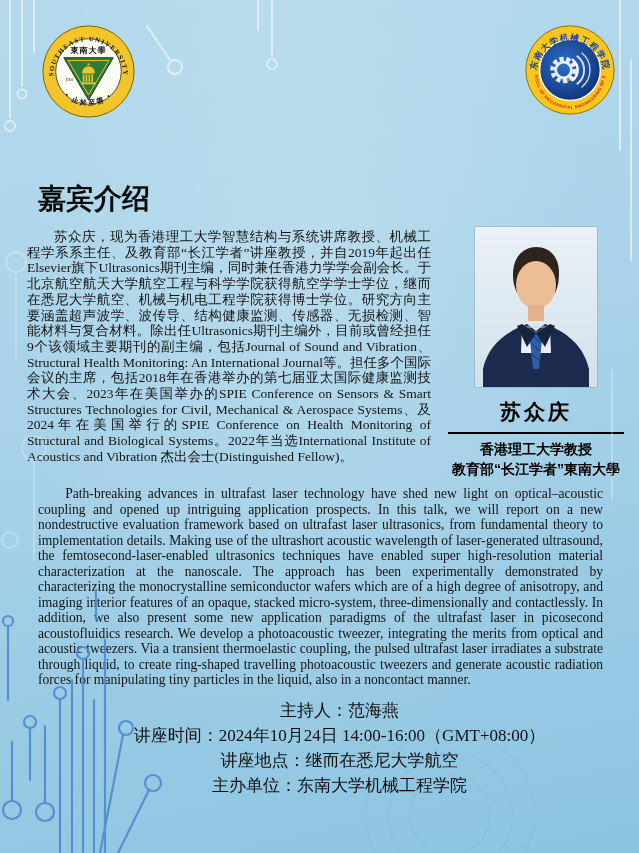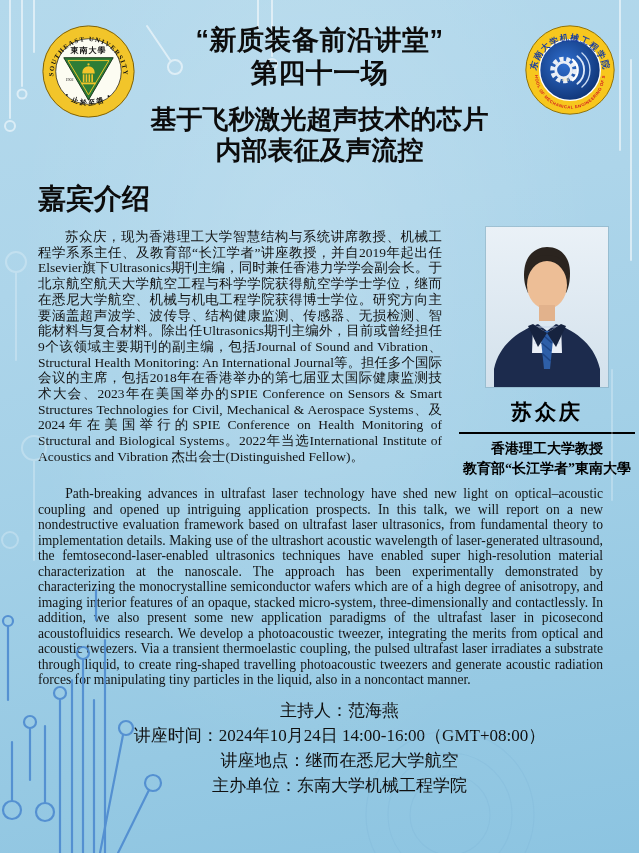--- a/index.html
+++ b/index.html
@@ -18,24 +18,24 @@
   .seal{position:absolute;top:24px;}
   .seal.left{left:41px;width:95px;height:95px;}
   .seal.right{left:524px;width:92px;height:92px;}
   .hdr-titles{text-align:center;font-family:"Liberation Sans", sans-serif;font-weight:900;color:#0c0c0c;}
   .series,.session{font-size:27px;line-height:33px;letter-spacing:.5px;}
   .lecture{margin-top:14px;font-size:26px;line-height:31px;}
 
   
   .sec-head-cn{font-family:"Liberation Sans", sans-serif;font-size:28px;line-height:33px;
     font-weight:900;margin:15px 0 12px 38px;color:#0c0c0c;}
-  .guest-row{display:flex;margin:8px 26px 0 38px;}
+  .guest-row{display:flex;margin:8px 26px 0 38px;justify-content:center;}
   .bio{flex:0 0 404px;width:404px;margin:2px 0 0 0;font-size:13.5px;line-height:15.7px;
     text-align:justify;text-indent:2em;color:#141414;}
-  .profile{flex:1;text-align:center;font-family:Liberation Serif, serif;margin-left:17px;}
+  .profile{flex:1;text-align:center;font-family:Liberation Sans, sans-serif;margin-left:17px;}
   .photo{display:block;margin:0 auto;width:122px;height:160px;box-shadow:0 0 0 1px rgba(0,0,0,.10);}
   .g-name{font-size:21px;font-weight:900;margin-top:11px;letter-spacing:3px;color:#000;}
   .g-rule{width:176px;border:0;border-top:2px solid #000;margin:6px auto 5px;}
   .g-title{font-size:14px;font-weight:800;line-height:20px;white-space:nowrap;color:#000;}
 
   
   .sec-head-en{font-family:"Liberation Serif", serif;font-size:30px;line-height:36px;
     font-weight:700;margin:14px 0 0 38px;color:#0c0c0c;}
   .abstract-body{margin:7px 36px 0 38px;font-size:13.6px;line-height:15.5px;
     text-align:justify;text-indent:2em;color:#141414;}
@@ -151,28 +151,20 @@
       <g>
         <circle cx="43" cy="50" r="12" fill="none" stroke="#e9eef6" stroke-width="5" stroke-dasharray="4.4 3"></circle>
         <circle cx="43" cy="50" r="8.5" fill="none" stroke="#e9eef6" stroke-width="3"></circle>
         <path d="M53,39 A14,14 0 0 1 53,61" fill="none" stroke="#ffffff" stroke-width="2.6" stroke-linecap="round"></path>
         <path d="M58,35 A19,19 0 0 1 58,65" fill="none" stroke="#dce8f8" stroke-width="2" stroke-linecap="round"></path>
         <path d="M63,31.5 A24,24 0 0 1 63,68.5" fill="none" stroke="#c9dcf4" stroke-width="1.5" stroke-linecap="round"></path>
       </g>
       <text x="45" y="62" text-anchor="middle" font-family="Liberation Sans, sans-serif" font-size="3.8" fill="#ffe9a8">1916</text>
     </svg>
 
-    <div class="hdr-titles">
-      <div class="series">“新质装备前沿讲堂”</div>
-      <div class="session">第四十一场</div>
-      <div class="lecture">
-        <div>基于飞秒激光超声技术的芯片</div>
-        <div>内部表征及声流控</div>
-      </div>
-    </div>
   </header>
 
   <section>
     <h2 class="sec-head-cn">嘉宾介绍</h2>
     <div class="guest-row">
       <p class="bio">苏众庆，现为香港理工大学智慧结构与系统讲席教授、机械工程学系系主任、及教育部“长江学者”讲座教授，并自2019年起出任Elsevier旗下Ultrasonics期刊主编，同时兼任香港力学学会副会长。于北京航空航天大学航空工程与科学学院获得航空学学士学位，继而在悉尼大学航空、机械与机电工程学院获得博士学位。研究方向主要涵盖超声波学、波传导、结构健康监测、传感器、无损检测、智能材料与复合材料。除出任Ultrasonics期刊主编外，目前或曾经担任9个该领域主要期刊的副主编，包括Journal of Sound and Vibration、Structural Health Monitoring: An International Journal等。担任多个国际会议的主席，包括2018年在香港举办的第七届亚太国际健康监测技术大会、2023年在美国举办的SPIE Conference on Sensors &amp; Smart Structures Technologies for Civil, Mechanical &amp; Aerospace Systems、及2024年在美国举行的SPIE Conference on Health Monitoring of Structural and Biological Systems。2022年当选International Institute of Acoustics and Vibration 杰出会士(Distinguished Fellow)。</p>
       <aside class="profile">
 
         <svg class="photo" viewBox="0 0 122 160" xmlns="http://www.w3.org/2000/svg">
           <rect width="122" height="160" fill="#e3ecf3"></rect>

